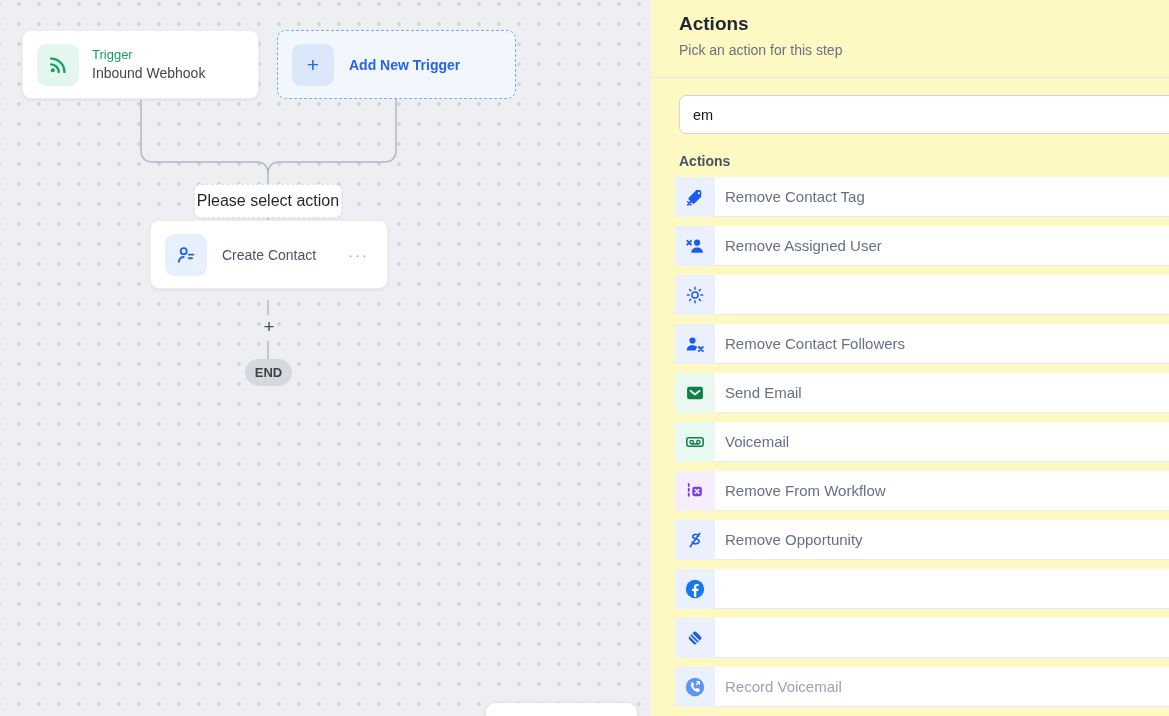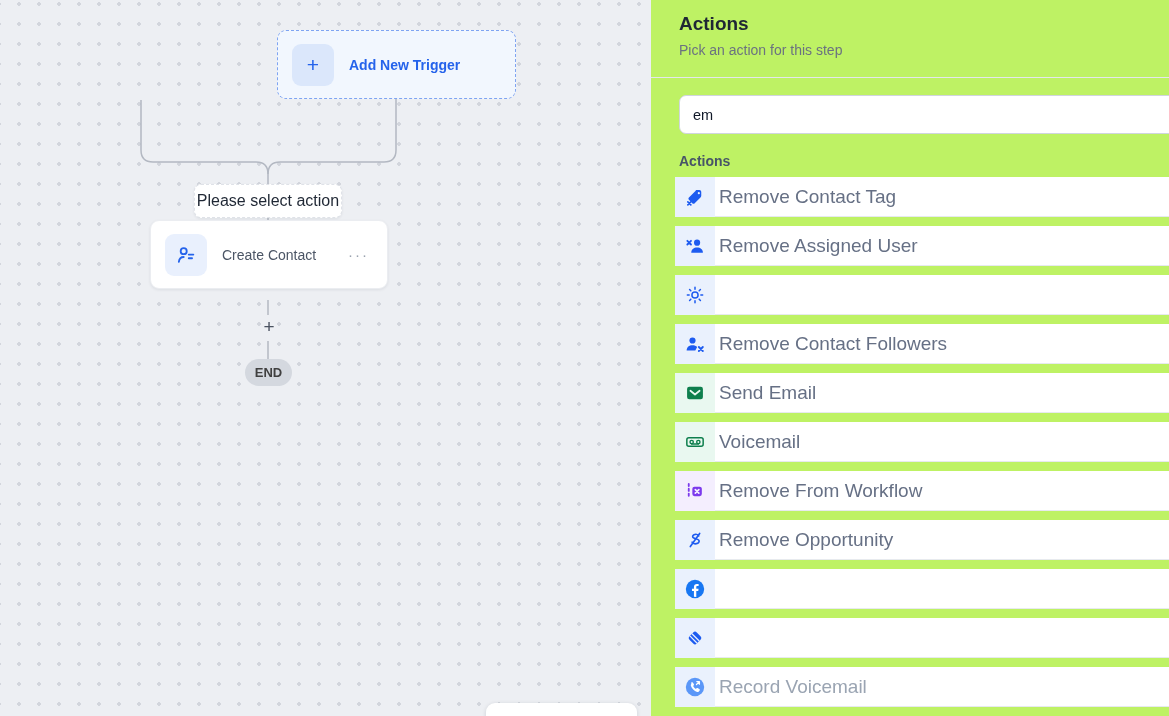--- a/index.html
+++ b/index.html
@@ -41,57 +41,70 @@
 
   .plus-step { position:absolute; left:259px; top:316px; width:20px; height:22px;
     font-size:19px; color:#4a5260; text-align:center; cursor:pointer; line-height:22px; }
   .end-pill { position:absolute; left:245px; top:359px; width:47px; height:27px;
     background:#d4d8df; border-radius:14px; display:flex; align-items:center;
     justify-content:center; font-size:13px; font-weight:600; color:#404040; }
   .bottom-toolbar { position:absolute; left:486px; top:703px; width:151px; height:14px;
     background:#fff; border-radius:9px 9px 0 0; box-shadow:0 1px 4px rgba(16,24,40,.15); }
 
   
-  .panel { position:relative; width:518px; height:716px; background:#bef264; overflow:hidden; }
+  .panel { position:relative; width:518px; height:716px; background:#fef9c3; overflow:hidden; }
   .panel-title { margin:13px 0 0 28px; font-size:19px; font-weight:600; color:#1f2734; }
   .panel-subtitle { margin:7px 0 15px 28px; font-size:14px; color:#6b7280; }
   .panel-divider { margin-top:19px; border-top:1px solid #e4e7ec; width:100%; }
   .search-input { display:block; margin:17px 0 0 28px; width:520px; height:39px;
     border:1px solid #d0d5dd; border-radius:7px; padding:0 13px; font-size:14.5px;
     color:#101828; outline:none; font-family:inherit; background:#fff; }
   .section-label { margin:19px 0 8px 28px; font-size:14px; font-weight:700; color:#475467; }
 
   .action-list { margin-left:24px; }
   .action-row { display:flex; align-items:center; width:540px; height:40px;
     border-bottom:1px solid #e7eaee; margin-bottom:9px; cursor:pointer; background:#fff; }
   .icon-cell { width:40px; height:40px; display:flex; align-items:center;
     justify-content:center; flex:0 0 auto; }
   .theme-blue  .icon-cell { background:#eaf1fd; color:#1d5bf0; }
   .theme-green .icon-cell { background:#e9f8f0; color:#0e7f4d; }
   .theme-purple .icon-cell { background:#f4eefe; color:#7c3aed; }
-  .action-label { margin-left:4px; font-size:19px; color:#667085; white-space:nowrap; }
+  .action-label { margin-left:10px; font-size:15px; color:#667085; white-space:nowrap; }
   .action-row.muted .action-label { color:#9aa4b2; }
 </style>
 </head>
 <body>
 
 <div class="app">
 
   <div class="canvas">
 
     <svg class="connectors" width="651" height="716">
       <g fill="none" stroke="#b3b8c2" stroke-width="1.5">
         <path d="M141 100 V150 Q141 162 153 162 H256 Q268 162 268 174 V184"></path>
         <path d="M396 99 V150 Q396 162 384 162 H280 Q268 162 268 174"></path>
         <path d="M268 218 V230"></path>
         <path d="M268 300 V315"></path>
         <path d="M268 341 V359"></path>
       </g>
     </svg>
 
+    <div class="node-card trigger-card">
+      <div class="icon-tile trigger-tile">
+        <svg viewBox="0 0 24 24" width="22" height="22">
+          <circle cx="6.3" cy="17.7" r="2.2" fill="currentColor"></circle>
+          <path d="M4.5 11.3a8.2 8.2 0 0 1 8.2 8.2" fill="none" stroke="currentColor" stroke-width="2.6" stroke-linecap="round"></path>
+          <path d="M4.5 5a14.5 14.5 0 0 1 14.5 14.5" fill="none" stroke="currentColor" stroke-width="2.6" stroke-linecap="round"></path>
+        </svg>
+      </div>
+      <div class="trigger-text">
+        <div class="trigger-cat">Trigger</div>
+        <div class="trigger-title">Inbound Webhook</div>
+      </div>
+    </div>
 
     <div class="add-trigger">
       <div class="icon-tile add-tile">+</div>
       <div class="add-label">Add New Trigger</div>
     </div>
 
     <div class="select-action">Please select action</div>
 
     <div class="node-card action-card">
       <div class="icon-tile contact-tile">

